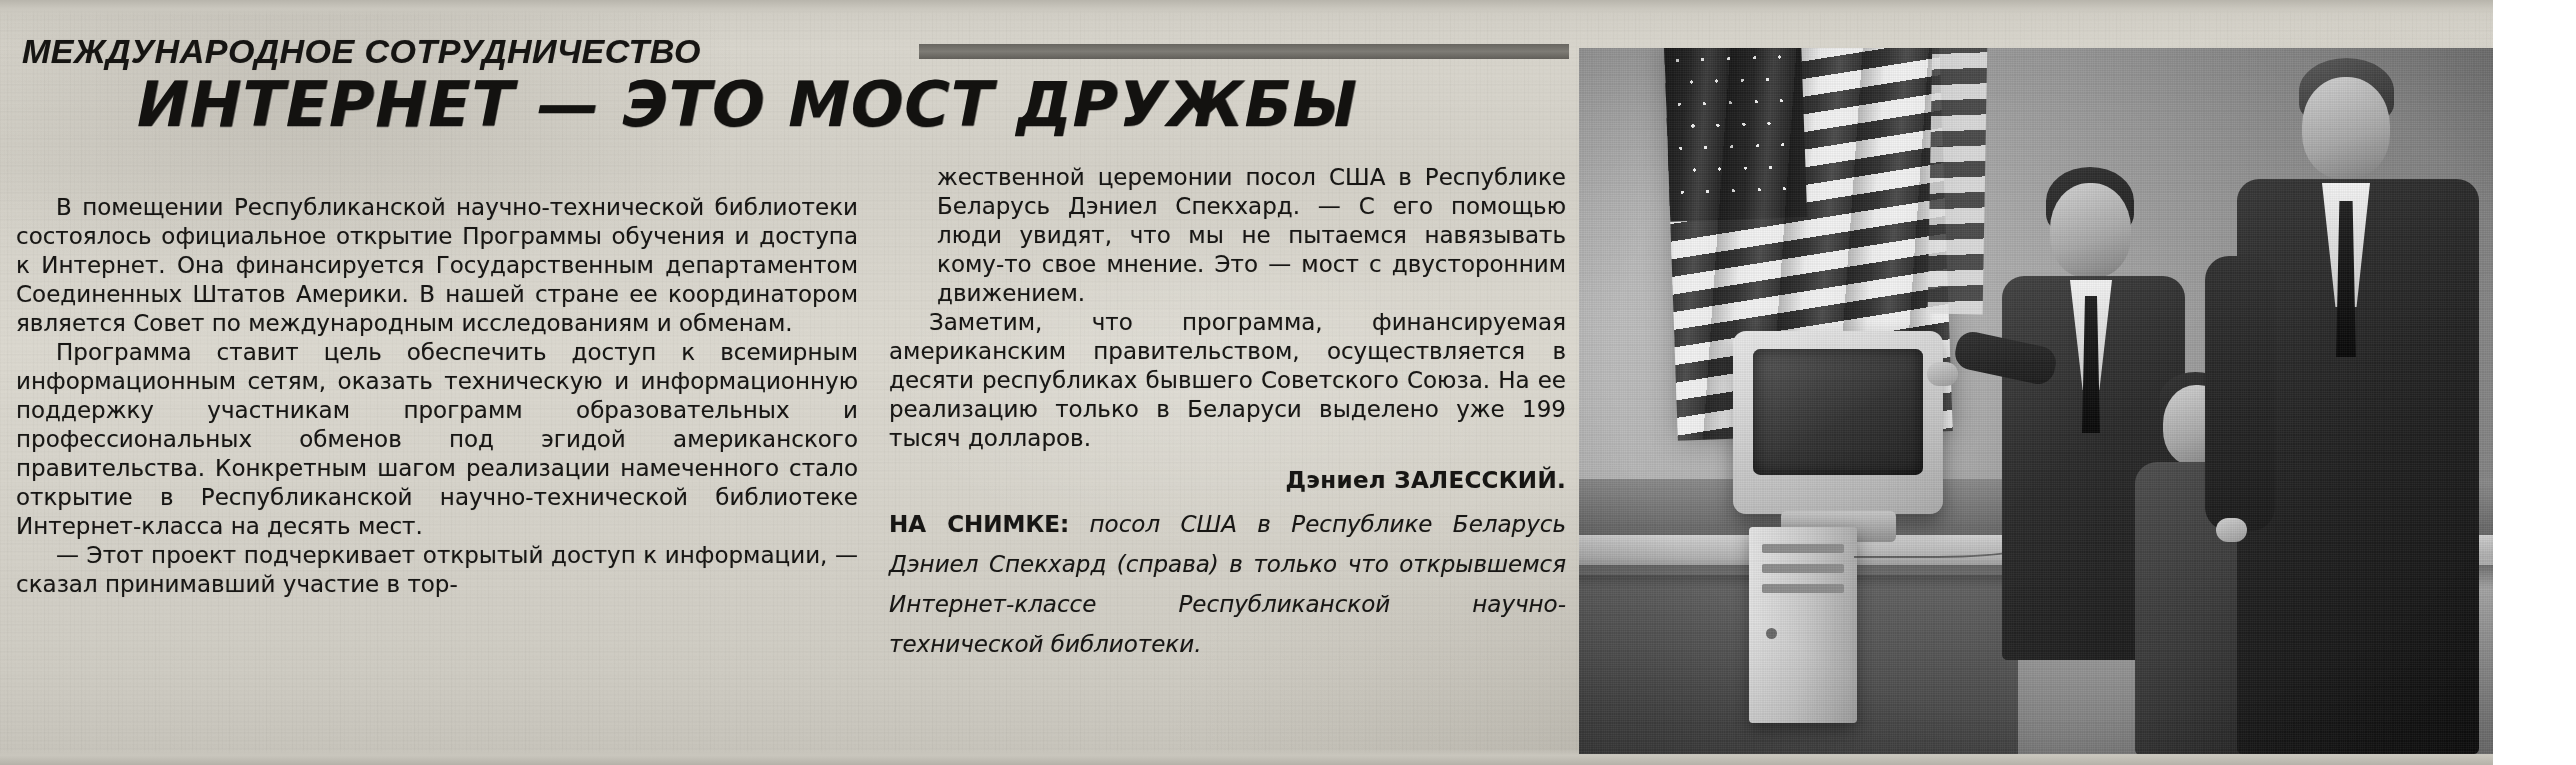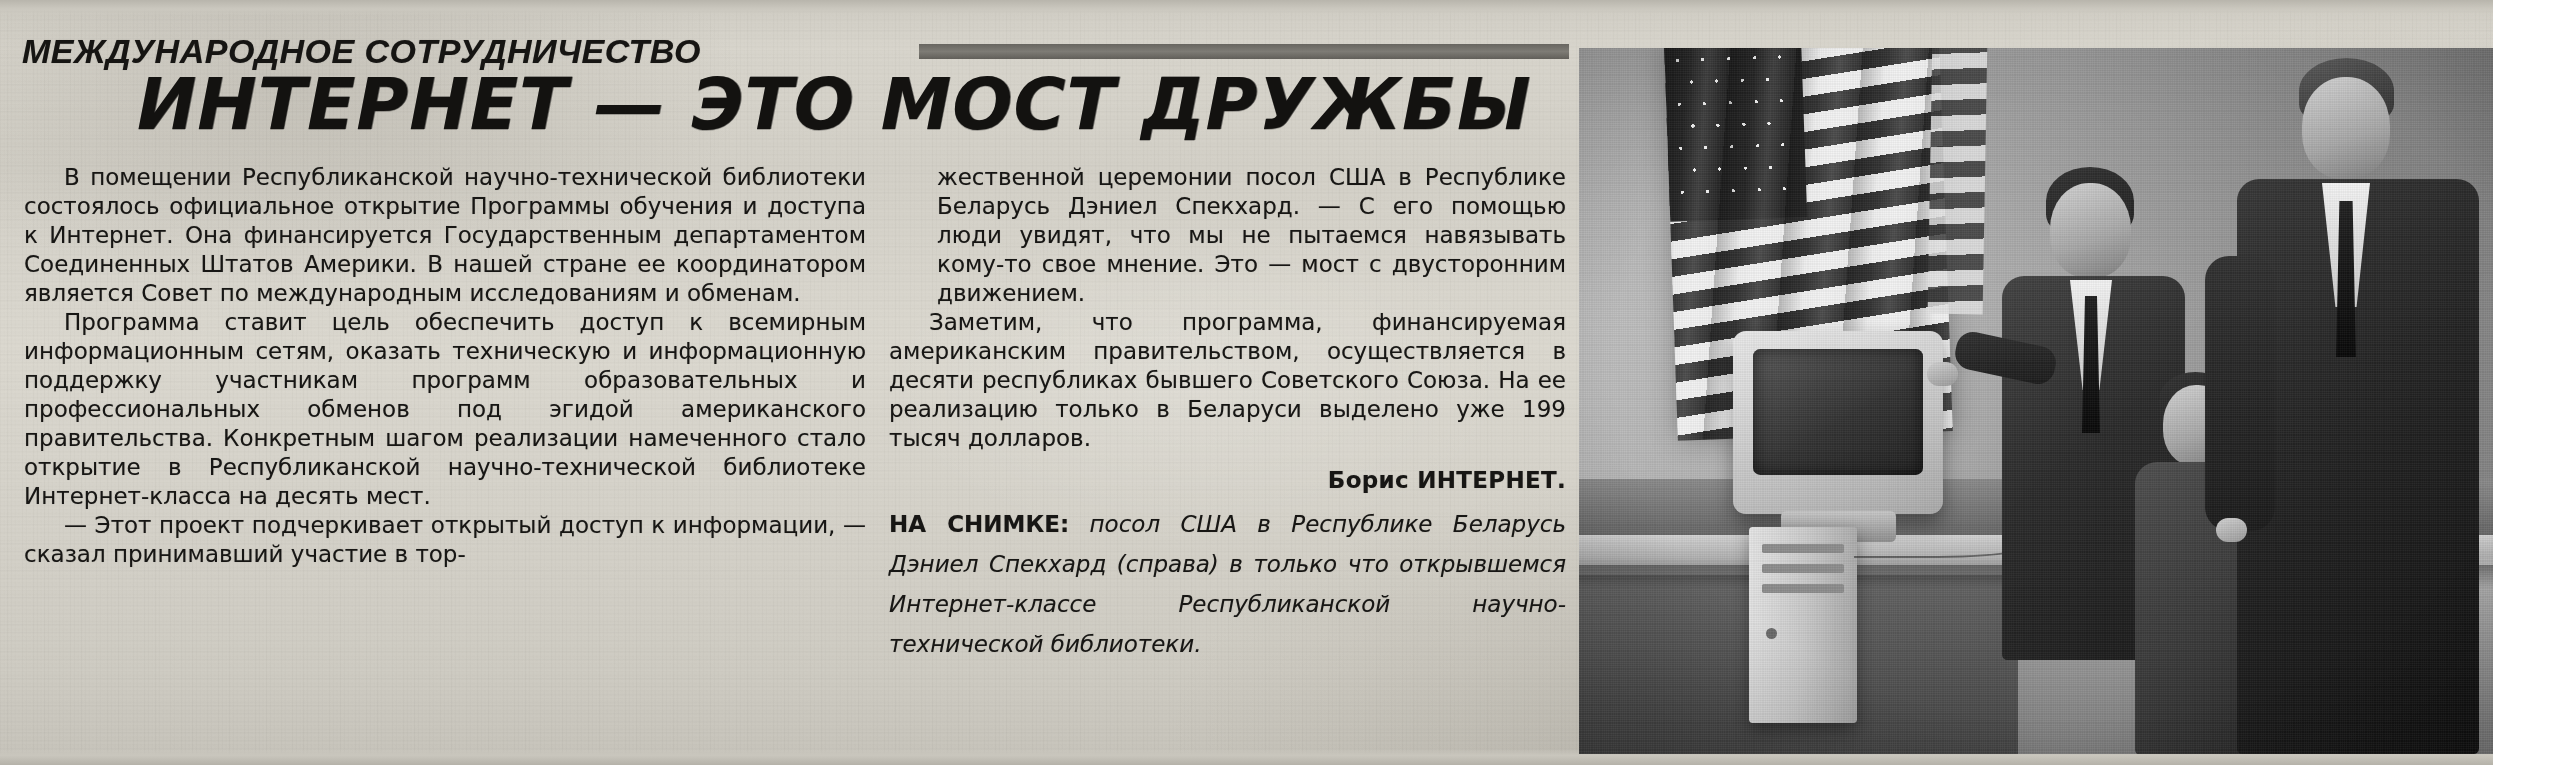--- a/index.html
+++ b/index.html
@@ -88,21 +88,21 @@
 
   
   .headline {
     position: absolute;
     left: 137px;
     top: 71px;
     width: 1428px;
     font-family: "DejaVu Sans", sans-serif;
     font-weight: bold;
     font-style: italic;
-    font-size: 71px;
+    font-size: 62px;
     line-height: 68px;
     letter-spacing: 0.9px;
     color: #131210;
     white-space: nowrap;
     text-shadow: 0.9px 0 0 rgba(0,0,0,0.45), 0 0.9px 0 rgba(0,0,0,0.25);
   }
 
   
   .col {
     position: absolute;
@@ -112,21 +112,21 @@
     line-height: 29px;
     color: #171614;
     text-align: justify;
     text-shadow: 0 0 0.9px rgba(0,0,0,0.28);
   }
   .col p {
     margin: 0 0 0 0;
     text-indent: 40px;
   }
   .col p.noindent { text-indent: 0; margin-left: 48px; }
-  .col-1 { left: 24px; width: 842px; }
+  .col-1 { left: 16px; width: 842px; margin-top: 30px; }
   .col-2 { left: 889px; width: 677px; }
 
   .byline {
     margin-top: 13px;
     text-align: right;
     font-weight: bold;
     font-size: 23px;
     letter-spacing: 0.3px;
   }
   .caption {
@@ -437,21 +437,21 @@
 
   <div class="col col-1">
     <p>В помещении Республиканской научно-технической библиотеки состоялось официальное открытие Программы обучения и доступа к Интернет. Она финансируется Государственным департаментом Соединенных Штатов Америки. В нашей стране ее координатором является Совет по международным исследованиям и обменам.</p>
     <p>Программа ставит цель обеспечить доступ к всемирным информационным сетям, оказать техническую и информационную поддержку участникам программ образовательных и профессиональных обменов под эгидой американского правительства. Конкретным шагом реализации намеченного стало открытие в Республиканской научно-технической библиотеке Интернет-класса на десять мест.</p>
     <p>— Этот проект подчеркивает открытый доступ к информации, — сказал принимавший участие в тор-</p>
   </div>
 
   <div class="col col-2">
     <p class="noindent">жественной церемонии посол США в Республике Беларусь Дэниел Спекхард. — С его помощью люди увидят, что мы не пытаемся навязывать кому-то свое мнение. Это — мост с двусторонним движением.</p>
     <p>Заметим, что программа, финансируемая американским правительством, осуществляется в десяти республиках бывшего Советского Союза. На ее реализацию только в Беларуси выделено уже 199 тысяч долларов.</p>
-    <div class="byline">Борис ИНТЕРНЕТ.</div>
+    <div class="byline">Дэниел ЗАЛЕССКИЙ.</div>
     <div class="caption"><b>НА СНИМКЕ:</b><span> посол США в Республике Беларусь Дэниел Спекхард (справа) в только что открывшемся Интернет-классе Республиканской научно-технической библиотеки.</span></div>
   </div>
 
   <div class="photo">
     <div class="photo-inner">
       <div class="wall"></div>
       <div class="wall-grad"></div>
 
       <div class="flag">
         <div class="stripes"></div>

